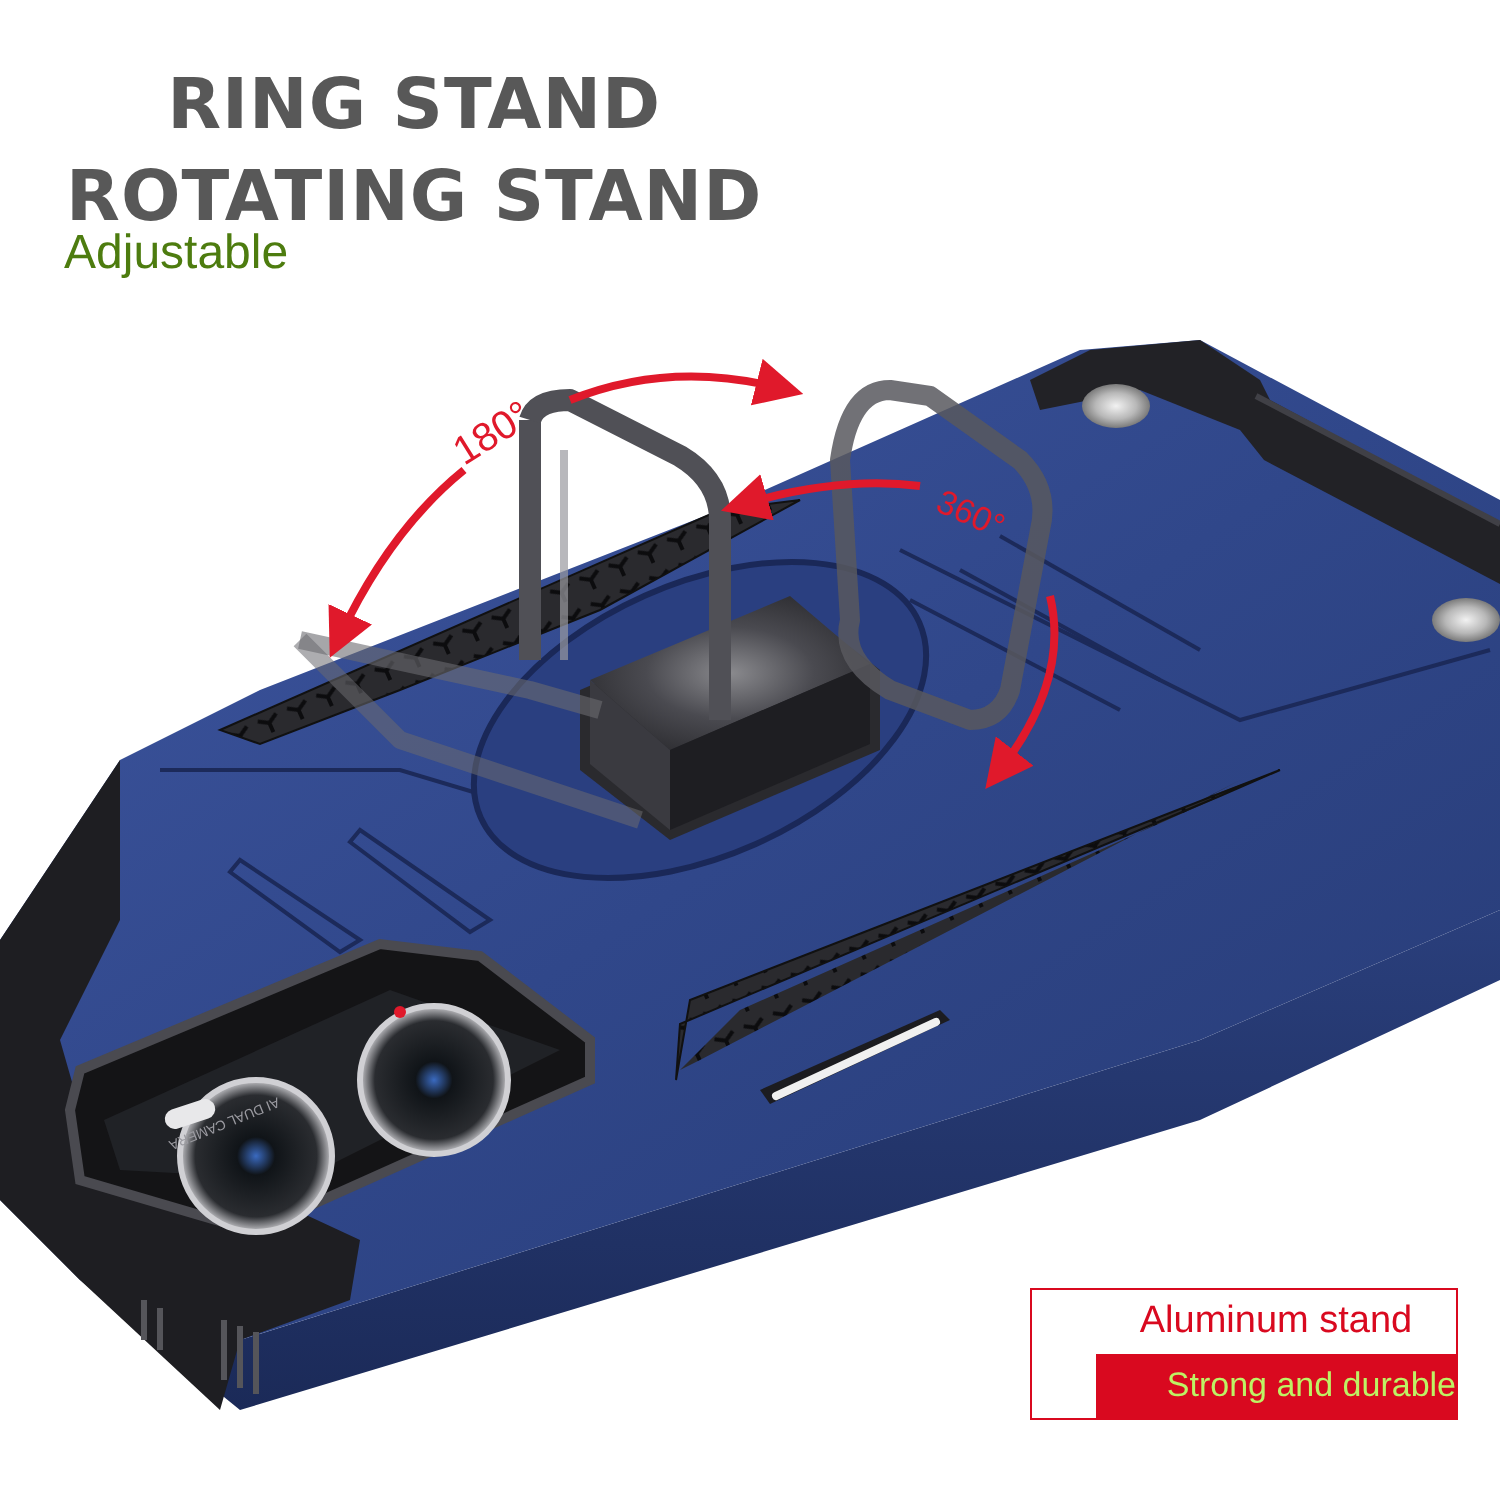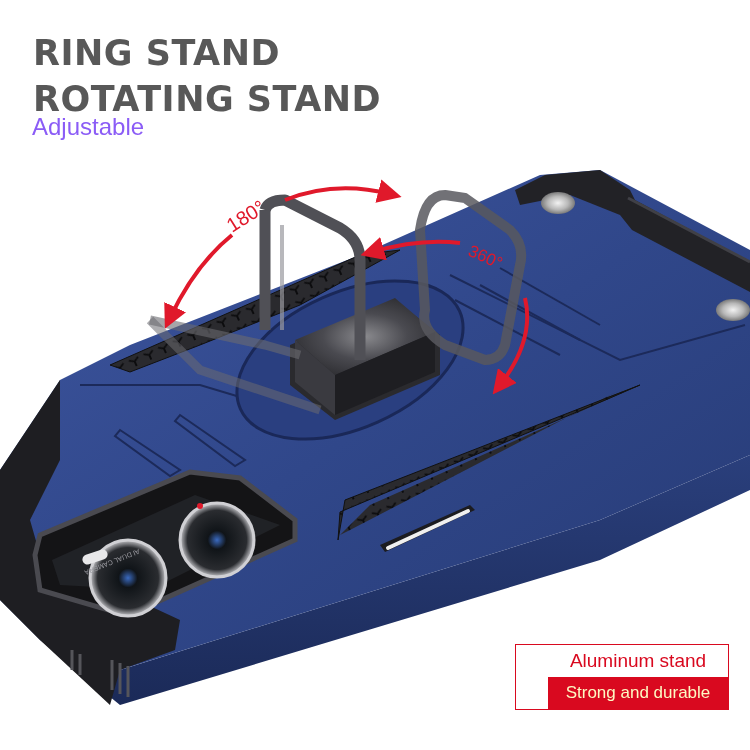--- a/index.html
+++ b/index.html
@@ -2,39 +2,39 @@
 <html><head>
   <meta charset="utf-8">
   <style>
     html, body { margin: 0; padding: 0; background: #ffffff; }
     body { width: 750px; height: 750px; position: relative; overflow: hidden; font-family: "Liberation Sans", sans-serif; }
     .headline {
       position: absolute; left: 33px; top: 30px;
       font-family: "DejaVu Sans", sans-serif; font-weight: bold;
       color: #585858; font-size: 35px; line-height: 46px; letter-spacing: 0.5px;
     }
-    .headline div { white-space: nowrap; }
+    .headline div { white-space: nowrap; text-align: center; }
     .subline {
       position: absolute; left: 32px; top: 112px;
       font-family: "Liberation Sans", sans-serif;
-      color: #8b5cf6; font-size: 24px; line-height: 29px;
+      color: #4d7c0f; font-size: 24px; line-height: 29px;
     }
     .subline div { white-space: nowrap; }
     .scene { position: absolute; left: 0; top: 0; width: 750px; height: 750px; }
     .badge {
       position: absolute; left: 515px; top: 644px; width: 214px; height: 66px;
       border: 1.5px solid #d9091f; box-sizing: border-box; padding-left: 32px;
     }
     .badge-top {
       height: 32px; background: #ffffff; color: #d9091f;
       font-size: 19px; line-height: 32px; text-align: center;
     }
     .badge-bottom {
-      height: 32px; background: #d9091f; color: #fef9c3;
-      font-size: 17px; line-height: 32px; text-align: center;
+      height: 32px; background: #d9091f; color: #bef264;
+      font-size: 17px; line-height: 32px; text-align: right;
     }
     .rot-label { font-family: "Liberation Sans", sans-serif; fill: #e0192b; }
   </style>
 </head>
 <body>
 
 <svg class="scene" viewBox="0 0 750 750" xmlns="http://www.w3.org/2000/svg">
   <defs>
     <linearGradient id="caseGrad" x1="0" y1="0" x2="1" y2="1">
       <stop offset="0" stop-color="#3e56a0"></stop>

